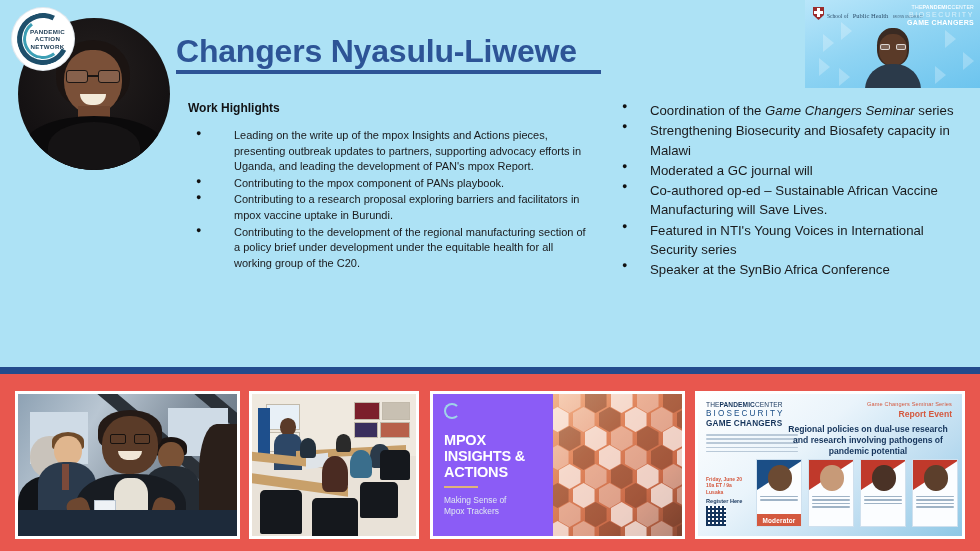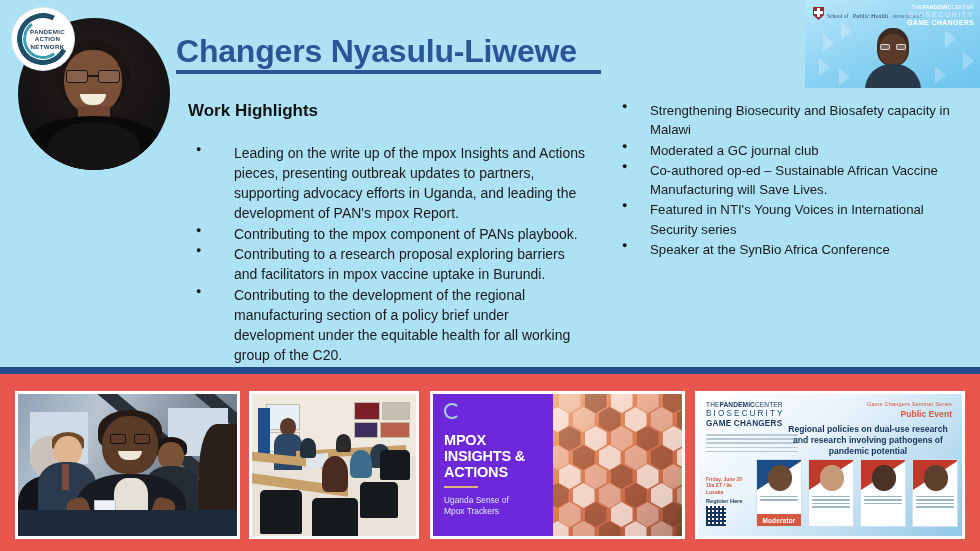--- a/index.html
+++ b/index.html
@@ -164,26 +164,26 @@
   #title-rule {
     position: absolute; left: 176px; top: 70px; width: 425px; height: 4px;
     background: #2d5496;
   }
 
   
   .col { position: absolute; }
   #col-work { left: 188px; top: 101px; width: 400px; }
   #col-ach  { left: 612px; top: 101px; width: 350px; }
   .col h2 {
-    font-size: 17px; font-weight: 700; color: #111214; margin-bottom: 23px;
+    font-size: 12px; font-weight: 700; color: #111214; margin-bottom: 13px;
   }
   .blist { list-style: none; }
   .blist li {
     position: relative; padding-left: 46px;
-    font-size: 14px; line-height: 1.42; color: #1a1a1c;
+    font-size: 11px; line-height: 1.42; color: #1a1a1c;
     margin-bottom: 1px;
   }
   .blist li::before {
     content: "\25CF"; position: absolute; left: 8px; top: -1px;
     font-size: 9px; color: #111;
   }
   #col-ach .blist li { padding-left: 38px; font-size: 13.2px; line-height: 1.46; }
   #col-ach .blist li::before { left: 10px; }
   .blist i { font-style: italic; }
 
@@ -285,21 +285,21 @@
   #photo2 .a3{left:118px;top:50px;width:20px;height:24px;background:#2b3a4a;}
   #photo2 .a4{left:48px;top:44px;width:16px;height:20px;background:#23303c;}
   #photo2 .a5{left:84px;top:40px;width:15px;height:18px;background:#2a2a2a;}
   #photo2 .lap{position:absolute;left:54px;top:60px;width:22px;height:14px;
     background:#dfe4e8;transform:skewY(-6deg);}
 
   
   #photo3 { left: 430px; width: 255px; height: 148px; }
   #photo3 .left {
     position:absolute; left:0; top:0; width:48%; height:100%;
-    background:#6d28d9;
+    background:#8b5cf6;
   }
   #photo3 .right {
     position:absolute; right:0; top:0; width:52%; height:100%;
     background: linear-gradient(135deg,#f3b58c 0%,#e0855c 35%,#c96a48 70%,#8c4a33 100%);
     overflow:hidden;
   }
   #photo3 .hexrow { position:absolute; display:flex; gap:4px; }
   #photo3 .hex {
     width:22px; height:25px; background: rgba(255,255,255,.35);
     clip-path: polygon(50% 0,100% 25%,100% 75%,50% 100%,0 75%,0 25%);
@@ -462,22 +462,23 @@
     <ul class="blist" id="work-list">
         <li>Leading on the write up of the mpox Insights and Actions pieces, presenting outbreak updates to partners, supporting advocacy efforts in Uganda, and leading the development of PAN's mpox Report.</li>
         <li>Contributing to the mpox component of PANs playbook.</li>
         <li>Contributing to a research proposal exploring  barriers and facilitators in mpox vaccine uptake in Burundi.</li>
         <li>Contributing to the development of the regional manufacturing section of a policy brief under development under the equitable health for all working group of the C20.</li>
       </ul>
   </div>
 
   <div class="col" id="col-ach">
     <ul class="blist" id="ach-list">
+        <li><span>Coordination of the </span><i>Game Changers Seminar</i><span> series</span></li>
         <li><span>Strengthening Biosecurity and Biosafety capacity in Malawi</span></li>
-        <li><span>Moderated a GC journal club</span></li>
+        <li><span>Moderated a GC journal will</span></li>
         <li><span>Co-authored op-ed – Sustainable African Vaccine Manufacturing will Save Lives.</span></li>
         <li><span>Featured in NTI's Young Voices in International Security series</span></li>
         <li><span>Speaker at the SynBio Africa Conference</span></li>
       </ul>
   </div>
 
   <div id="navy-rule"></div>
   <div id="band"></div>
 
   <div class="photo" id="photo1">
@@ -603,21 +604,21 @@
     </div>
     <div class="left">
       <div class="clogo"></div>
       <div class="ctit">
         <div>MPOX</div>
         <div>INSIGHTS &amp;</div>
         <div>ACTIONS</div>
       </div>
       <div class="cbar"></div>
       <div class="csub">
-        <div>Uganda Sense of</div>
+        <div>Making Sense of</div>
         <div>Mpox Trackers</div>
       </div>
     </div>
   </div>
 
   <div class="photo" id="photo4">
     <div class="bg"></div>
     <div class="brand">
       <div class="r1">
         <span>THE</span><b>PANDEMIC</b><span>CENTER</span>
@@ -626,21 +627,21 @@
       <div class="r3">GAME CHANGERS</div>
     </div>
     <div class="blurb">
       <i></i>
         <i></i>
         <i></i>
         <i></i>
         <i></i>
     </div>
     <div class="ser">Game Changers Seminar Series</div>
-    <div class="ve">Public Event</div>
+    <div class="ve">Report Event</div>
     <div class="headline">Regional policies on dual-use research and research involving pathogens of pandemic potential</div>
 
     <div class="leftinfo">
       <div class="dt">
         <div>Friday, June 20</div>
         <div>10a ET / 9a Lusaka</div>
       </div>
       <div class="reg">Register Here</div>
       <div class="qr"></div>
     </div>

